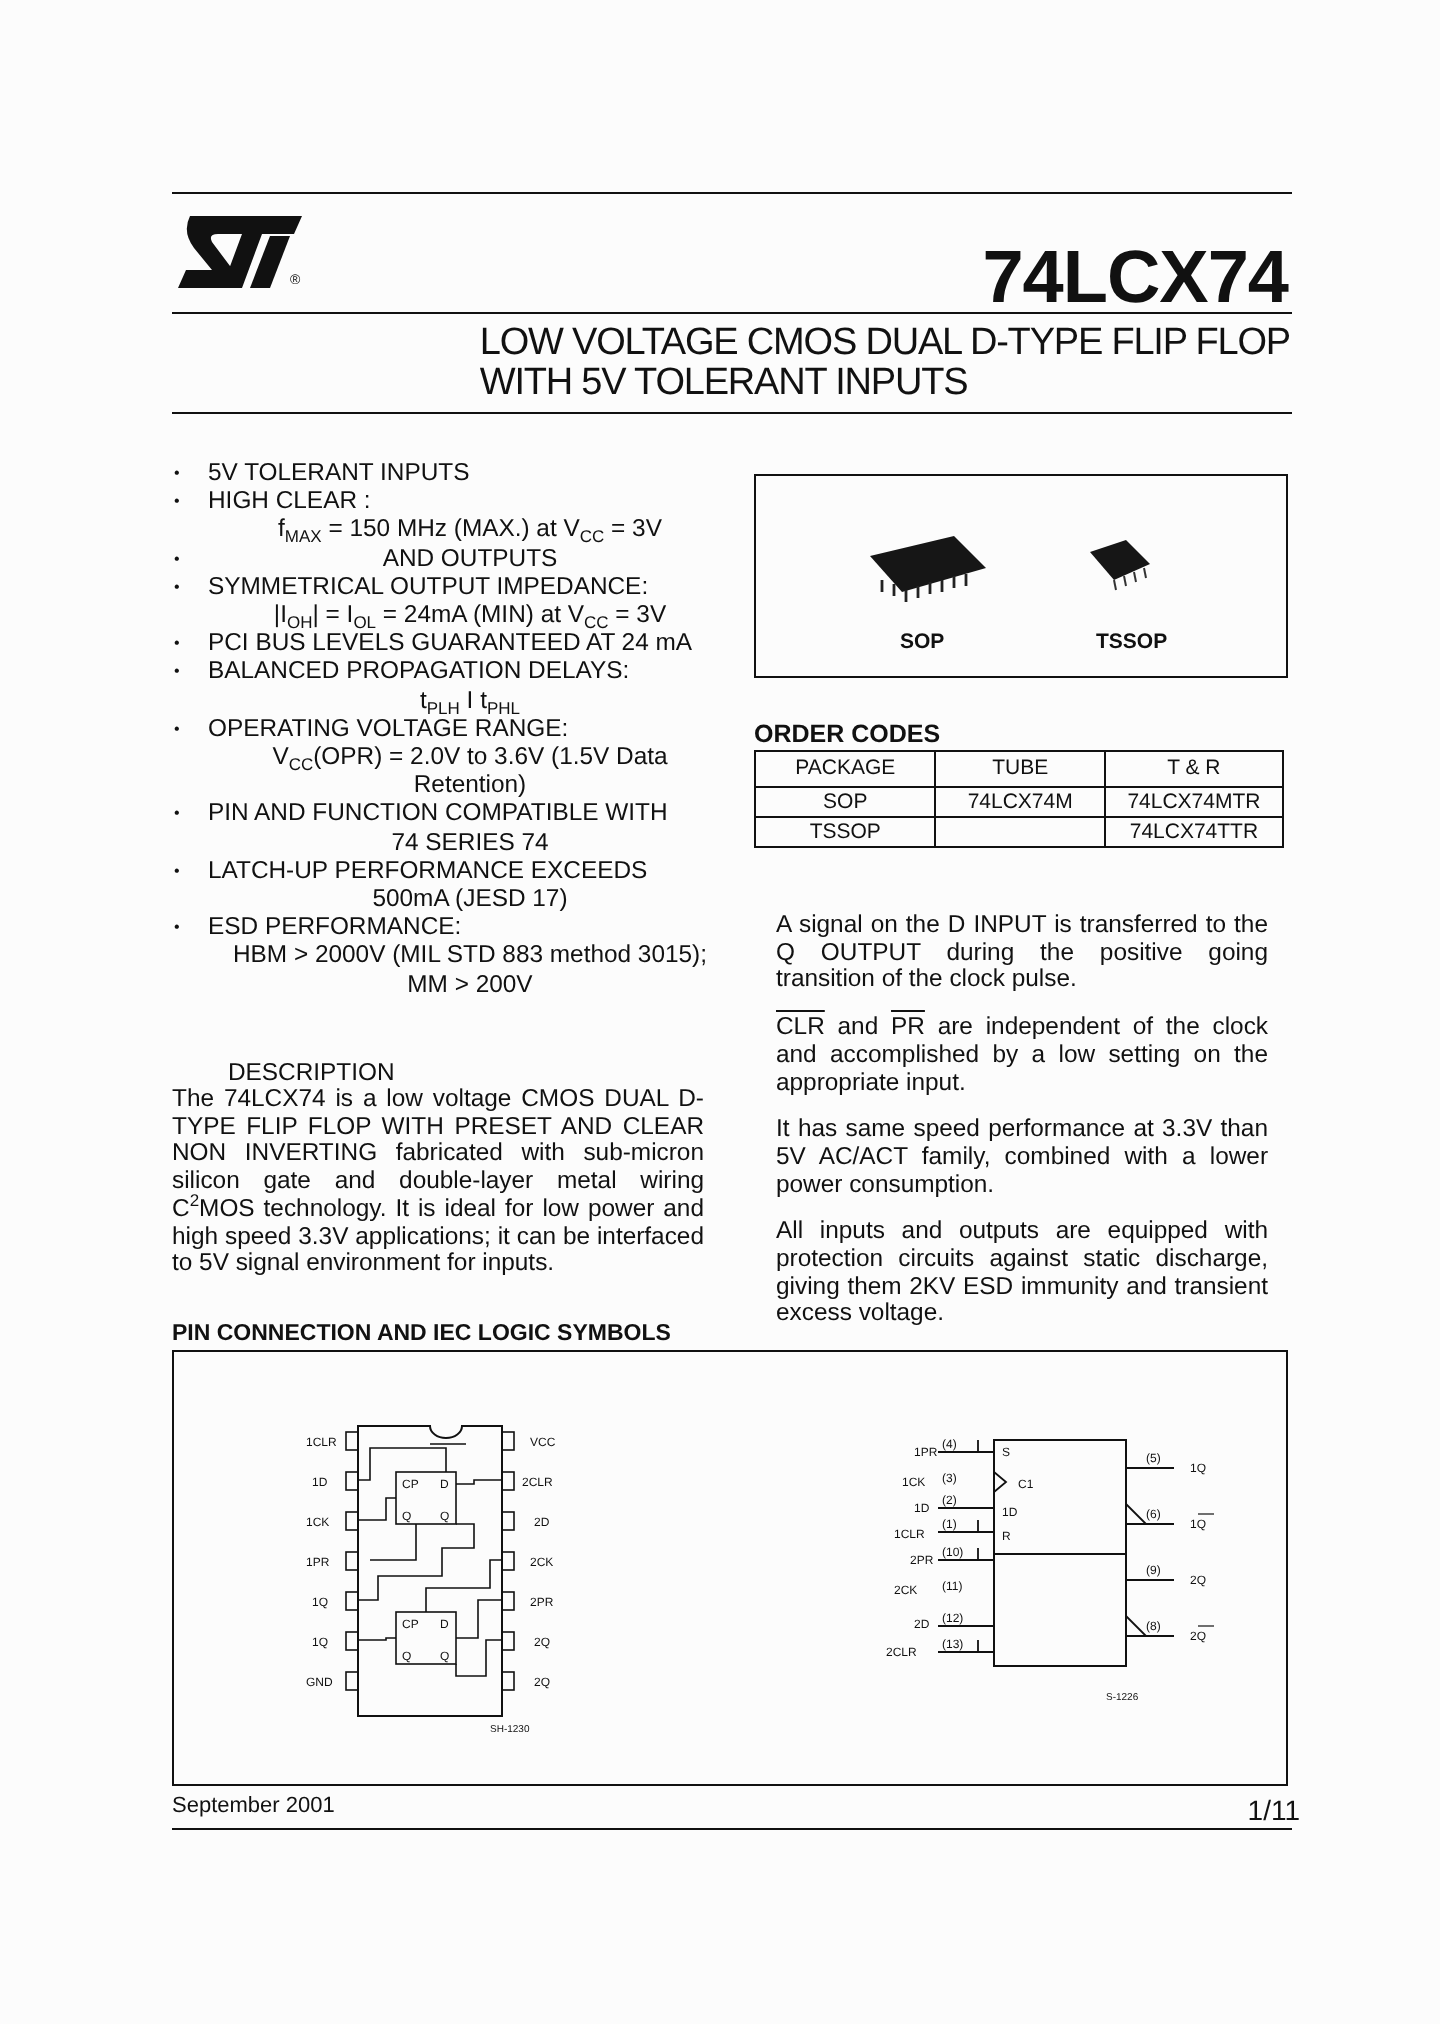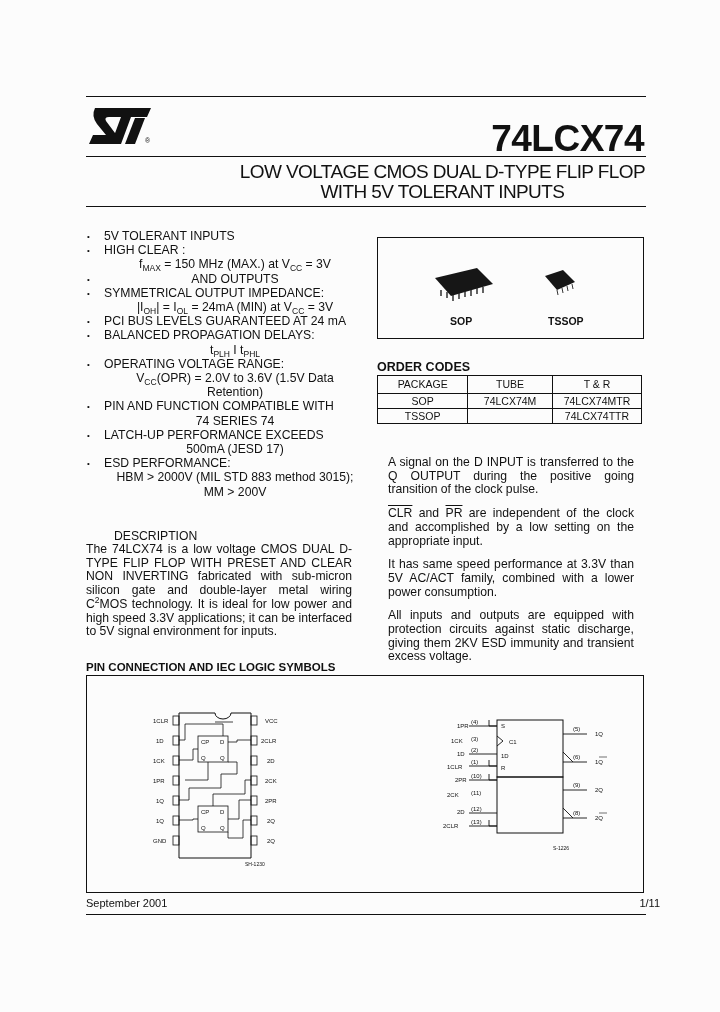--- a/index.html
+++ b/index.html
@@ -5,21 +5,21 @@
   html, body { margin:0; padding:0; }
   body {
     width:720px; height:1012px; background:#fcfcfc; position:relative;
     font-family:"Liberation Sans", sans-serif; color:#111; overflow:hidden;
   }
   .abs { position:absolute; }
   .hr { position:absolute; left:86px; width:560px; height:0; border-top:1.3px solid #111; }
   .logo { left:87px; top:104px; width:66px; height:44px; }
   .reg { left:145px; top:137px; font-size:7px; }
   .part { right:76px; top:118px; font-size:37px; font-weight:bold; letter-spacing:-0.5px; }
-  .subtitle { right:75px; top:162px; font-size:19px; text-align:center; line-height:20px; letter-spacing:-0.6px; }
+  .subtitle { right:75px; top:162px; font-size:19px; text-align:left; line-height:20px; letter-spacing:-0.6px; }
 
   .features { left:86px; top:229px; width:280px; font-size:12.2px; line-height:14.2px; }
   .feat { position:relative; padding-left:18px; }
   .feat .bul { position:absolute; left:1px; top:1px; font-size:8px; }
   .feat .l2 { display:block;text-align:center; }
   sub { font-size:8.5px; vertical-align:-3px; line-height:0; }
   sup { font-size:8.5px; vertical-align:5px; line-height:0; }
 
   .desc { left:86px; top:529px; width:266px; font-size:12.2px; line-height:13.7px; text-align:justify; }
   .desc h3 { margin:0; font-size:12.2px; font-weight:normal; line-height:14px;padding-left:28px; }
@@ -35,21 +35,21 @@
   .col1{width:91px;} .col2{width:85px;} .col3{width:89px;}
 
   .rtext { left:378px; top:446px; width:266px; font-size:12.2px; line-height:13.7px; text-align:justify; }
   .rtext p { margin:10px; }
   .ov { text-decoration:overline; }
 
   .pin-title { left:86px; top:661px; font-size:11.5px; font-weight:bold; }
   .diagbox { left:86px; top:675px; width:556px; height:216px; border:1.3px solid #111; }
 
   .footer-left { left:86px; top:897px; font-size:11px; }
-  .footer-right { right:60px; top:897px; font-size:11px; }
+  .footer-right { right:70px; top:897px; font-size:14px; }
 </style>
 </head>
 <body>
 
 <div class="hr" style="top:96px"></div>
 
 <svg class="abs logo" viewBox="0 0 66 44">
   <path d="M8 4 H64 L60 13 H44 L34 40 H24 L34 13 H22 Q17 13 19 17 L28 29 Q33 36 27 40 H2 L6 31 H19 L10 20 Q4 12 8 4 Z" fill="#111"></path>
   <path d="M38 40 L48 14 H58 L48 40 Z" fill="#111"></path>
 </svg>

